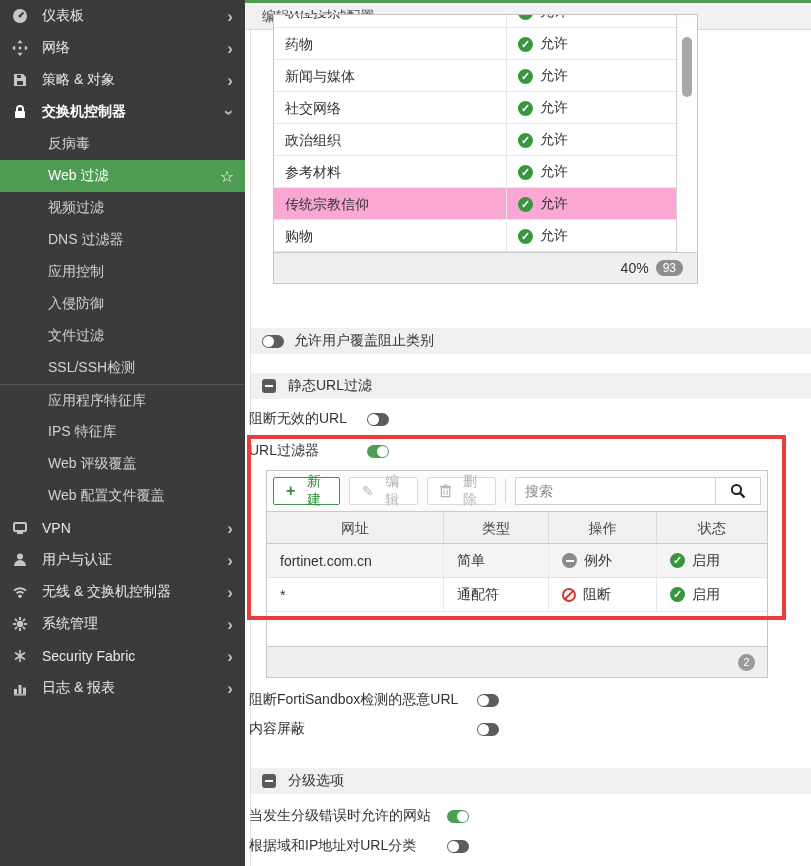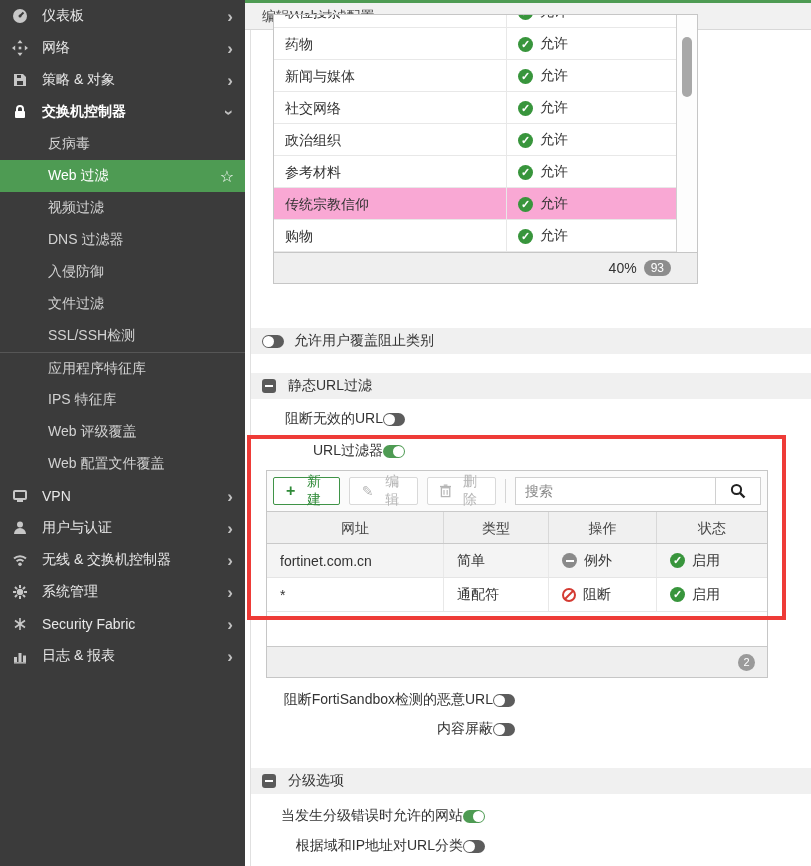--- a/index.html
+++ b/index.html
@@ -30,37 +30,37 @@
   .cat-rows { position:absolute; left:0; top:0; right:0; bottom:31px; overflow:hidden; }
   .cat-row { height:32px; border-bottom:1px solid #e8e8e8; }
   .cat-row .cat-inner { display:flex; height:32px; align-items:center; }
   .cat-row.partial { height:13px; overflow:hidden; }
   .cat-row.partial .cat-inner { margin-top:-19px; }
   .cat-row.shade { background:#f9a8d4; }
   .cat-name { width:233px; padding-left:11px; border-right:1px solid #e8e8e8; height:32px; line-height:32px; }
   .cat-status { flex:1; padding-left:11px; display:flex; align-items:center; gap:7px; }
   .cat-scroll { position:absolute; right:0; top:0; bottom:31px; width:21px; border-left:1px solid #d0d0d0; background:#fdfdfd; }
   .cat-thumb { position:absolute; left:5px; top:22px; width:10px; height:60px; background:#a8a8a8; border-radius:5px; }
-  .cat-footer { position:absolute; left:0; right:0; bottom:0; height:31px; background:#efefef; border-top:1px solid #c6c6c6; display:flex; align-items:center; justify-content:flex-end; gap:7px; padding-right:26px; color:#333; }
+  .cat-footer { position:absolute; left:0; right:0; bottom:0; height:31px; background:#efefef; border-top:1px solid #c6c6c6; display:flex; align-items:center; justify-content:flex-end; gap:7px; padding-right:14px; color:#333; }
   .pill-badge { background:#8d8d8d; color:#fff; border-radius:9px; padding:1px 7px; font-size:12px; }
 
   
   .toggle { width:22px; height:13px; border-radius:7px; position:relative; display:inline-block; flex:none; cursor:pointer; }
   .toggle.off { background:#5c5c5c; }
   .toggle.on  { background:#4e9b53; }
   .toggle::after { content:""; position:absolute; top:1px; width:11px; height:11px; border-radius:50%; background:#fff; }
   .toggle.off::after { left:1px; }
   .toggle.on::after  { right:1px; }
 
   .strip { position:absolute; left:6px; width:560px; height:26px; background:#f0f0f0; display:flex; align-items:center; }
   .strip .toggle { margin-left:11px; margin-right:10px; }
   .sec-minus { width:14px; height:14px; background:#5a5a5a; border-radius:3px; margin-left:11px; margin-right:12px; position:relative; flex:none; }
   .sec-minus::after { content:""; position:absolute; left:3px; top:6px; width:8px; height:2px; background:#fff; }
 
-  .frow { position:absolute; left:20px; display:flex; align-items:center;text-align:right; }
+  .frow { position:absolute; left:4px; display:flex; align-items:center; }
   .frow .lbl { color:#333; }
 
   
   .widget { position:absolute; left:21px; top:467px; width:502px; background:#fff; border:1px solid #c6c6c6; }
   .toolbar { height:40px; display:flex; align-items:center; padding:0 6px; gap:9px; background:#fbfbfb; }
   .btn { height:28px; display:inline-flex; align-items:center; gap:6px; padding:0 12px; background:#fff; border:1px solid; border-radius:2px; font-size:14px; cursor:pointer; }
   .btn.green { color:#2f8a38; border-color:#3f9347; }
   .btn.green .plus { font-weight:bold; font-size:16px; }
   .btn.disabled { color:#b5b5b5; border-color:#d9d9d9; cursor:default; }
   .tb-sep { width:1px; height:24px; background:#d5d5d5; }
@@ -150,20 +150,23 @@
   <div class="nav-item sub selected">
     <span>Web 过滤</span>
     <span class="star">☆</span>
   </div>
 
   <div class="nav-item sub">
       <span>视频过滤</span>
     </div>
   <div class="nav-item sub">
       <span>DNS 过滤器</span>
+    </div>
+  <div class="nav-item sub">
+      <span>应用控制</span>
     </div>
   <div class="nav-item sub">
       <span>入侵防御</span>
     </div>
   <div class="nav-item sub">
       <span>文件过滤</span>
     </div>
   <div class="nav-item sub">
       <span>SSL/SSH检测</span>
     </div>

